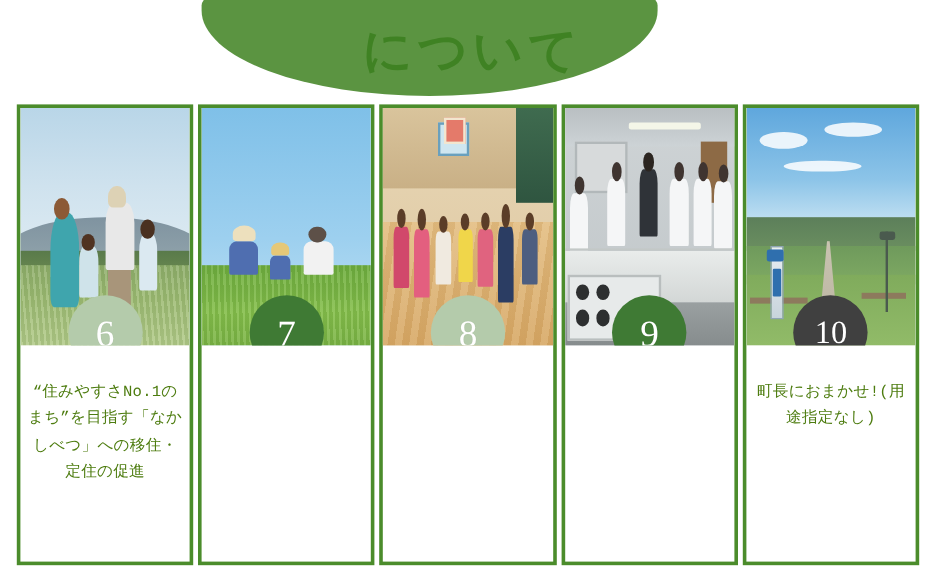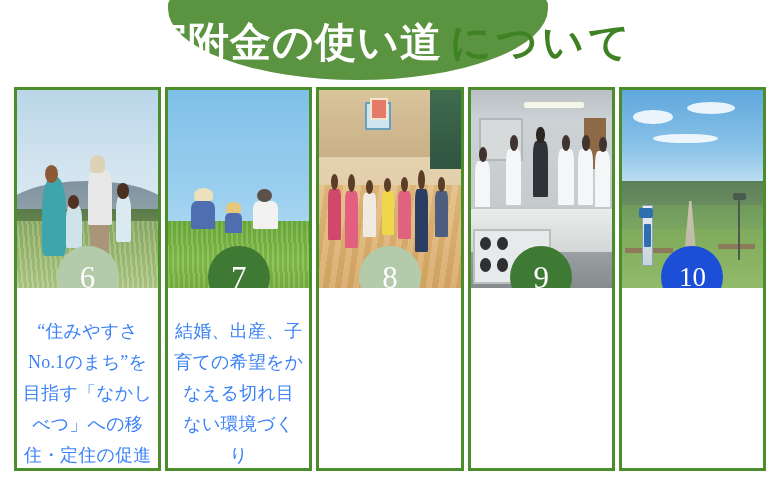--- a/index.html
+++ b/index.html
@@ -102,25 +102,25 @@
     z-index: 5;
     text-shadow: 0 0 1px rgba(0,0,0,0.08);
   }
   .card-body {
     flex: 1 1 auto;
     padding: 28px 6px 6px 6px;
     box-sizing: border-box;
     text-align: center;
   }
   .card-text {
-    font-size: 18px;
+    font-size: 13px;
     line-height: 1.72;
-    color: #3b82f6;
+    color: #4d7c0f;
     letter-spacing: 0.2px;
-    font-family: Liberation Serif, serif;
+    font-family: Liberation Mono, monospace;
   }
 
   
   .scene { position:absolute; inset:0; }
 
   
   .s6-sky { position:absolute; left:0; top:0; right:0; height:60%;
     background: linear-gradient(#b9d6e8 0%, #cfe2ee 55%, #dceaf2 100%); }
   .s6-mtn { position:absolute; left:-10%; top:46%; width:120%; height:22%;
     background: linear-gradient(#7f93a0, #94a6ad);
@@ -255,21 +255,20 @@
     background:#8d7a5d; }
   .s10-fence2 { position:absolute; right:6%; top:78%; width:26%; height:2.5%;
     background:#8d7a5d; }
 </style>
 </head>
 <body>
 
 <div class="header">
   <div class="header-blob"></div>
   <div class="header-title">
-    <span class="title-part title-white">寄附金の使い道</span>
     <span class="title-part title-green">について</span>
   </div>
 </div>
 
 <div class="cards">
 
   <div class="card">
     <div class="card-photo">
       <div class="scene">
         <div class="s6-sky"></div>
@@ -296,23 +295,20 @@
   <div class="card">
     <div class="card-photo">
       <div class="scene">
         <div class="s7-sky"></div>
           <div class="s7-grass"></div>
         <div class="s7-a"></div>
           <div class="s7-b"></div>
           <div class="s7-c"></div>
       </div>
       <div class="card-badge" style="background:#3f7a34">7</div>
-    </div>
-    <div class="card-body">
-      <div class="card-text">結婚、出産、子育ての希望をかなえる切れ目ない環境づくり</div>
     </div>
   </div>
 
   <div class="card">
     <div class="card-photo">
       <div class="scene">
         <div class="s8-wall"></div>
           <div class="s8-stage"></div>
           <div class="s8-curt"></div>
         <div class="s8-door"></div>
@@ -366,17 +362,20 @@
           <div class="s10-cloud cl3"></div>
         <div class="s10-far"></div>
           <div class="s10-mid"></div>
           <div class="s10-near"></div>
         <div class="s10-path"></div>
         <div class="s10-fence"></div>
           <div class="s10-fence2"></div>
         <div class="s10-sign"></div>
           <div class="s10-pole"></div>
       </div>
-      <div class="card-badge" style="background:#1d4ed8; font-size:27px">10</div>
+      <div class="card-badge" style="background:#404040; font-size:27px">10</div>
+    </div>
+    <div class="card-body">
+      <div class="card-text">町長におまかせ!(用途指定なし)</div>
     </div>
   </div>
 
 </div>
 
 </body></html>

